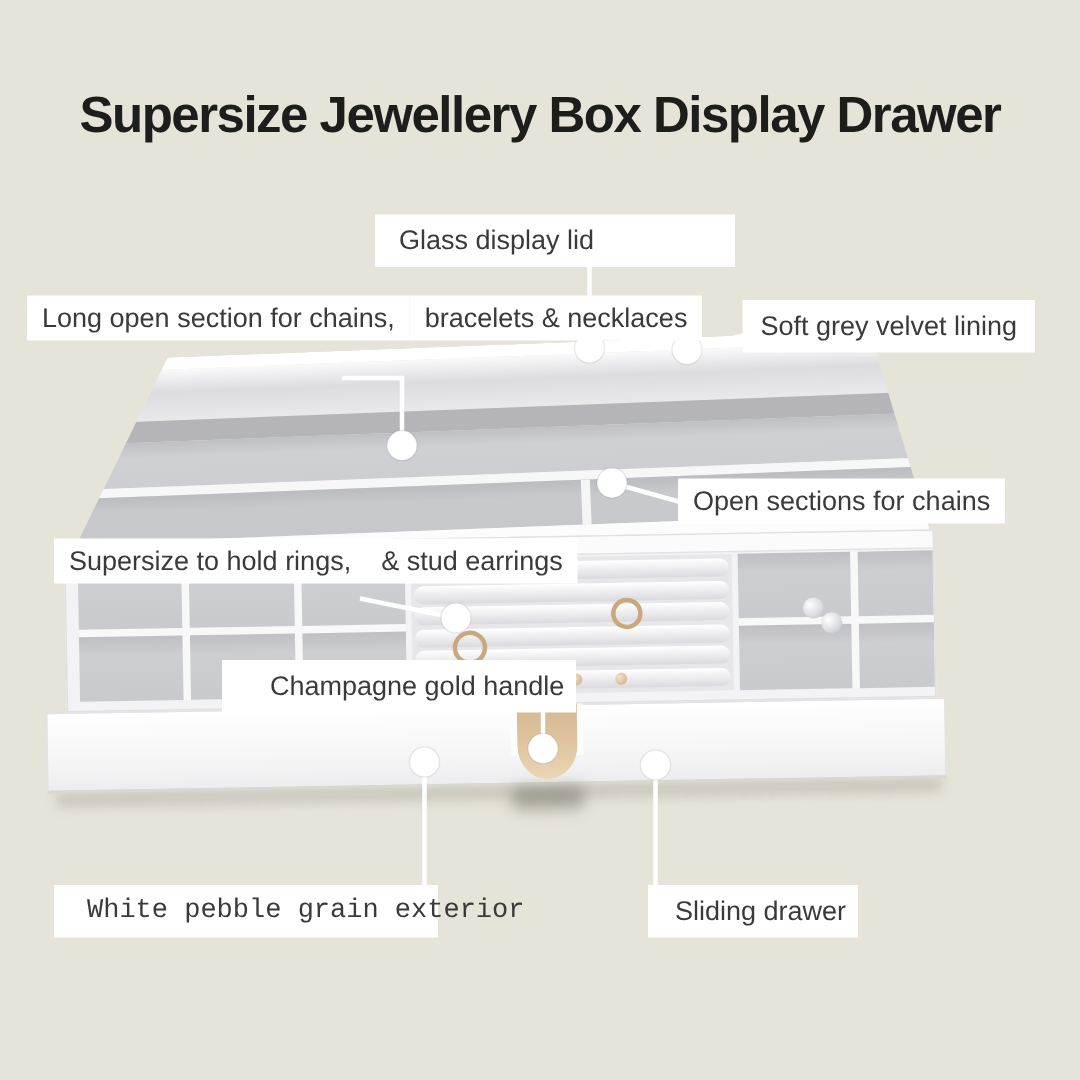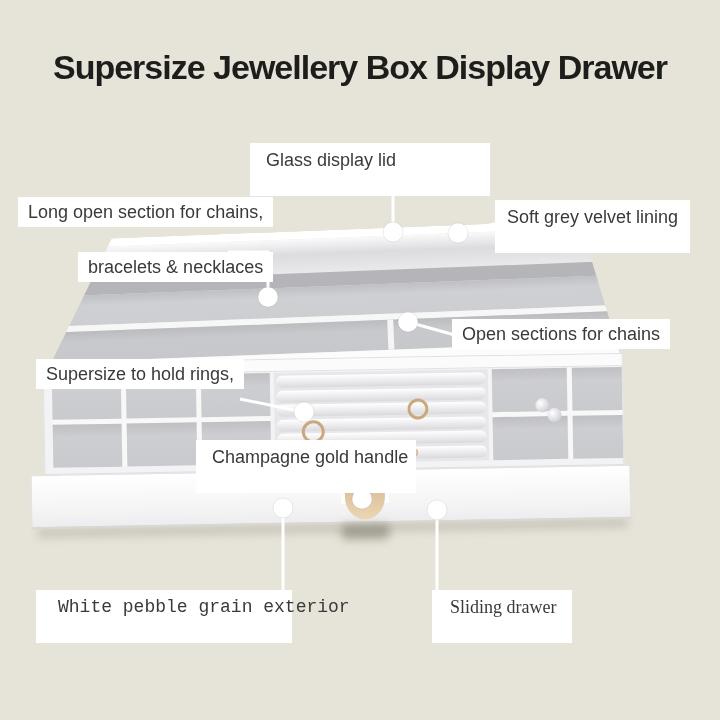--- a/index.html
+++ b/index.html
@@ -4,21 +4,21 @@
 <style>
   html,body{margin:0;padding:0;}
   body{
     width:720px;height:720px;overflow:hidden;position:relative;
     background:var(--background,#e6e3d8);
     font-family:"Liberation Sans","DejaVu Sans",sans-serif;
   }
   .stage{position:absolute;inset:0;}
   
   .title{
-    position:absolute;left:0;right:0;top:46px;margin:2px;
+    position:absolute;left:0;right:0;top:46px;margin:12px;
     text-align:center;font-size:34px;font-weight:700;letter-spacing:-1px;
     color:var(--title-text,#1d1d1b);
   }
   
   .part{position:absolute;}
   
   .flank{
     left:78px;top:338px;width:36px;height:140px;
     transform:skewX(-16deg);
     background:linear-gradient(90deg,#ffffff,#ebebed);
@@ -87,24 +87,24 @@
     background:rgba(96,93,80,.45);filter:blur(5px);}
   .drawer-shadow{left:6px;top:165px;width:590px;height:10px;
     background:rgba(120,117,103,.25);filter:blur(4px);}
   
   .leaders{position:absolute;inset:0;z-index:5;pointer-events:none;}
   .leaders polyline{stroke:var(--leader,#ffffff);stroke-width:3;fill:none;}
   .leaders circle{fill:var(--leader,#ffffff);stroke:rgba(0,0,0,0.08);stroke-width:1;}
   
   .label{
     position:absolute;z-index:6;background:var(--label-bg,#ffffff);
-    color:var(--label-text,#3a3a3a);font-size:18px;line-height:35px;height:53px;
+    color:var(--label-text,#3a3a3a);font-size:18px;line-height:35px;height:35px;
     white-space:nowrap;
   }
-  .label-strips{position:absolute;z-index:6;display:flex;flex-direction:column;align-items:flex-end;gap:25px;}
+  .label-strips{position:absolute;z-index:6;display:flex;flex-direction:row;align-items:flex-end;}
   .label-strips span{
     background:var(--label-bg,#ffffff);color:var(--label-text,#3a3a3a);
     font-size:18px;line-height:30px;padding:0 10px;white-space:nowrap;display:inline-block;
   }
 </style>
 </head>
 <body>
 
 <div class="stage">
 
@@ -198,21 +198,22 @@
   </div>
 
   <div class="label" style="left:495px;top:200px;padding:0 12px;text-align:center;">Soft grey velvet lining</div>
 
   <div class="label-strips" style="left:452px;top:319px;">
     <span>Open sections for chains</span>
   </div>
 
   <div class="label-strips" style="left:36px;top:359px;">
     <span>Supersize to hold rings,</span>
-  </div>
-
-  <div class="label" style="left:148px;top:440px;width:204px;padding-left:16px;margin-left:48px;">Champagne gold handle</div>
+    <span>&amp; stud earrings</span>
+  </div>
+
+  <div class="label" style="left:148px;top:440px;width:204px;padding-left:32px;">Champagne gold handle</div>
 
   <div class="label" style="left:36px;top:590px;width:234px;padding-left:22px;font-family:Liberation Mono, monospace;">White pebble grain exterior</div>
 
-  <div class="label" style="left:432px;top:590px;width:122px;padding-left:18px;font-family:Liberation Serif, serif;">Sliding drawer</div>
+  <div class="label" style="left:432px;top:590px;width:122px;padding-left:18px;">Sliding drawer</div>
 
 </div>
 
 </body></html>

